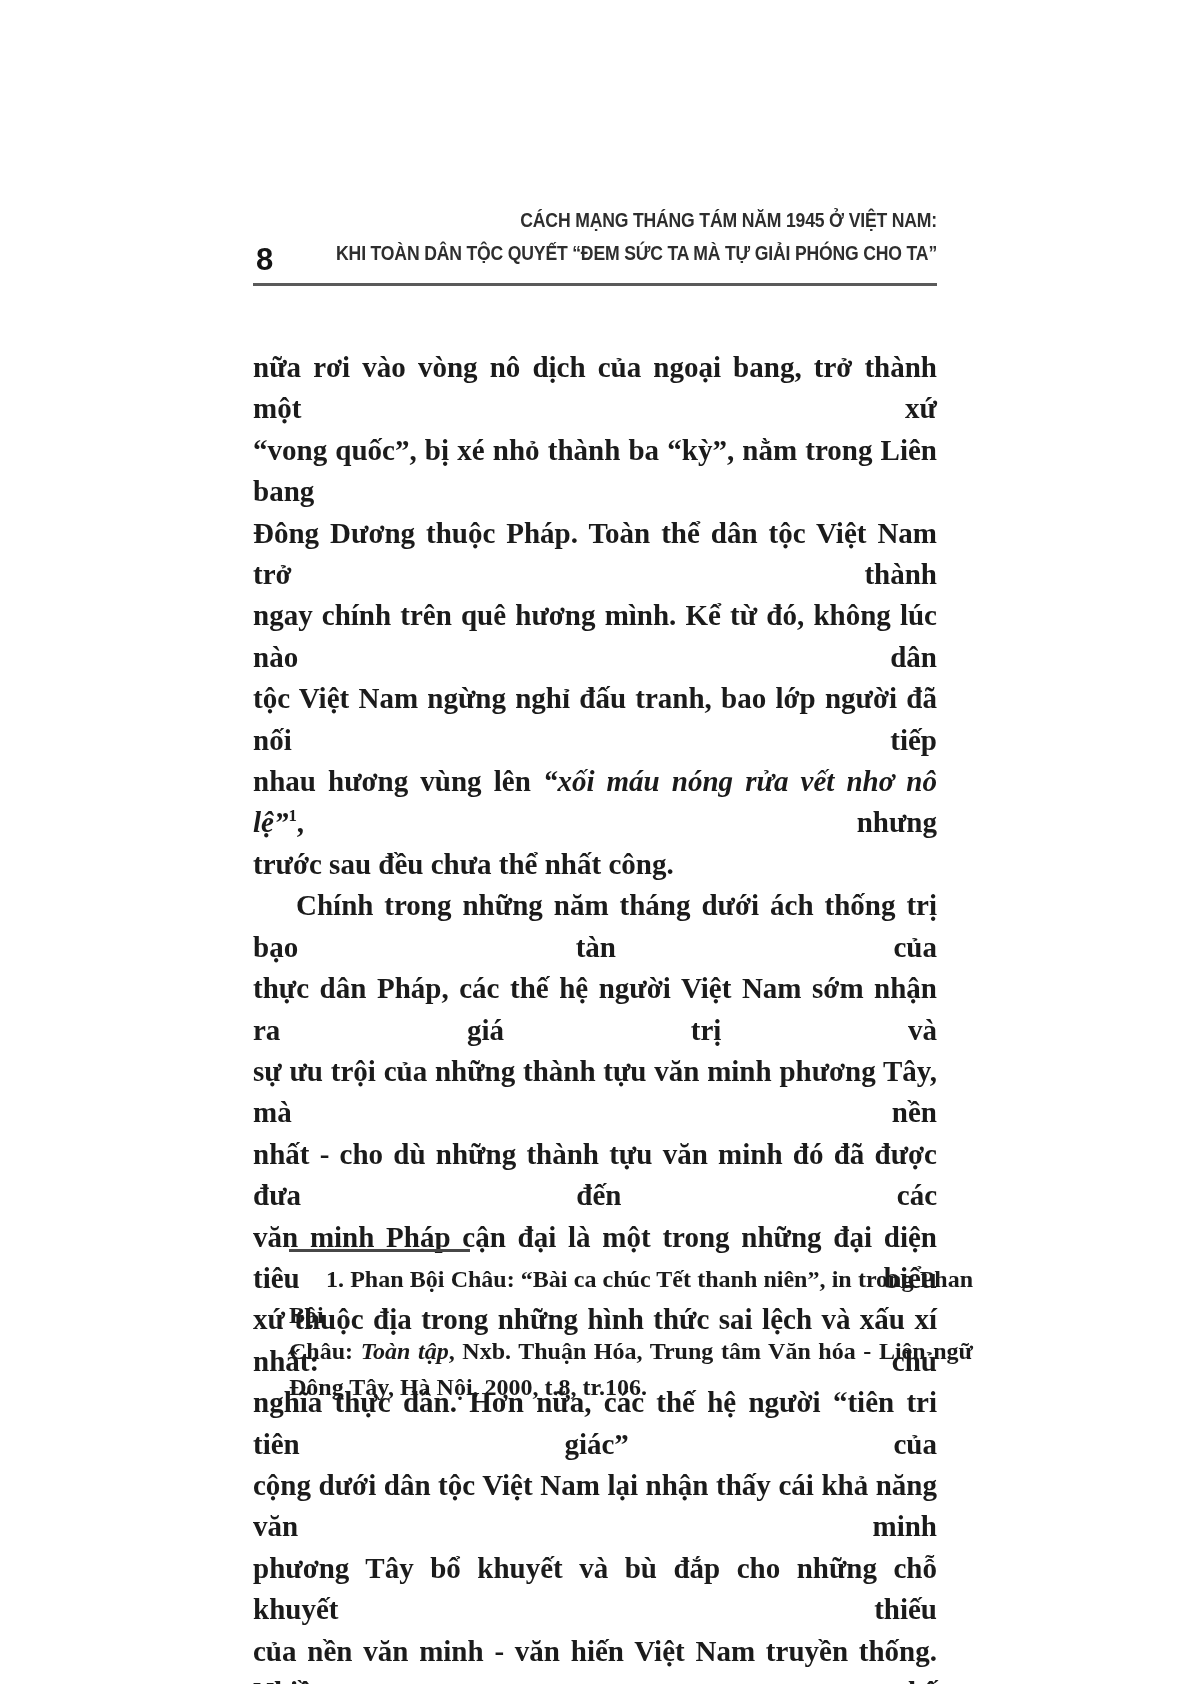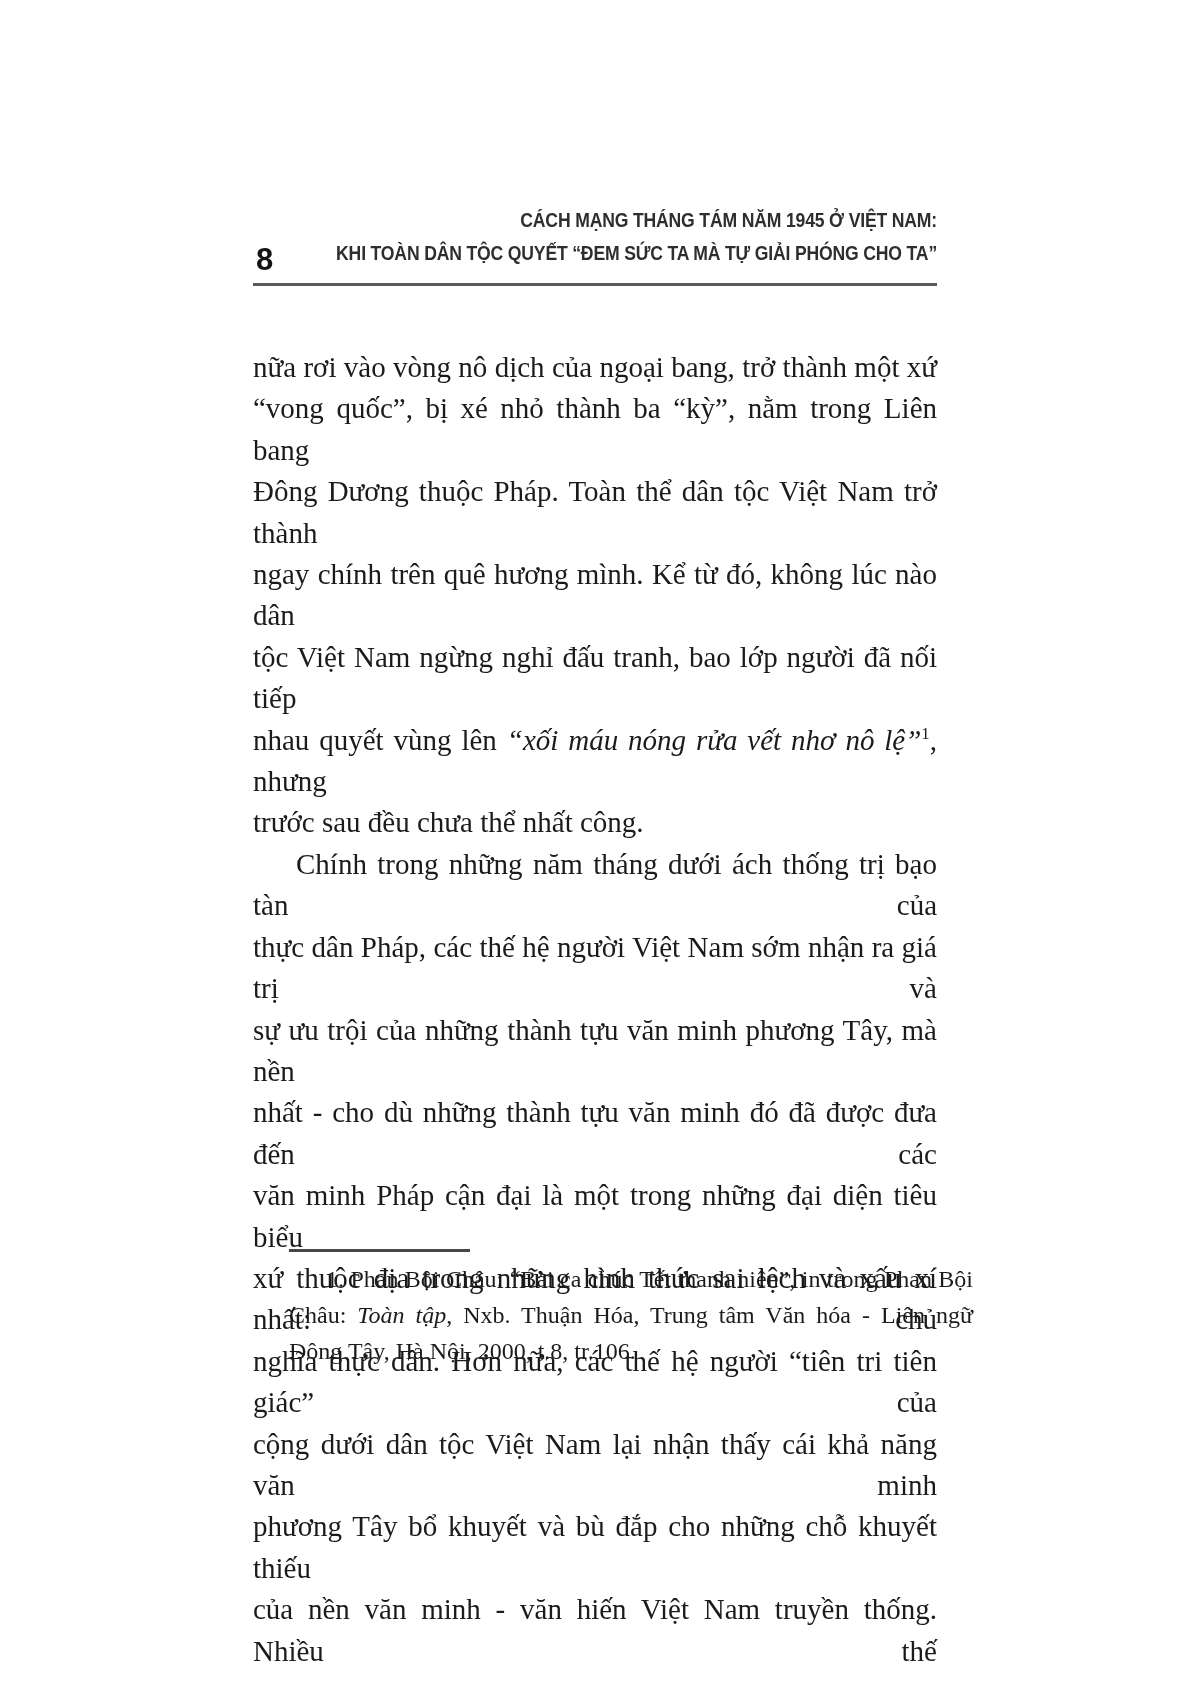--- a/index.html
+++ b/index.html
@@ -26,21 +26,21 @@
     position:absolute; left:3px; bottom:8px;
     font-family:"Liberation Sans","DejaVu Sans",sans-serif;
     font-weight:700; font-size:31px; color:#141414; line-height:1;
   }
 
   
   .page-body {
     position:absolute; left:253px; top:347px; width:684px;
     font-size:29px; line-height:41.4px;
   }
-  .text-line { text-align:justify; text-align-last:justify; white-space:normal; }
+  .text-line { text-align:justify; text-align-last:justify; white-space:normal;font-weight:bold; }
   .text-line.final { text-align-last:left; }
   .text-line.indented { text-indent:43px; }
   .italic { font-style:italic; }
   sup { font-size:0.58em; vertical-align:super; line-height:0; }
 
   
   .footnote-area { position:absolute; left:253px; top:1249px; width:684px;margin-left:36px; }
   .footnote-rule { width:181px; border-top:3px solid #474747; margin:0 0 9px 0; }
   .footnote-text { font-size:24px; line-height:36px; }
   .footnote-text .text-line.indented { text-indent:37px; }
@@ -58,21 +58,21 @@
     </div>
   </header>
 
   <main class="page-body">
     <div>
         <div class="text-line"><span>nữa rơi vào vòng nô dịch của ngoại bang, trở thành một xứ</span></div>
         <div class="text-line"><span>“vong quốc”, bị xé nhỏ thành ba “kỳ”, nằm trong Liên bang</span></div>
         <div class="text-line"><span>Đông Dương thuộc Pháp. Toàn thể dân tộc Việt Nam trở thành</span></div>
         <div class="text-line"><span>ngay chính trên quê hương mình. Kể từ đó, không lúc nào dân</span></div>
         <div class="text-line"><span>tộc Việt Nam ngừng nghỉ đấu tranh, bao lớp người đã nối tiếp</span></div>
-        <div class="text-line"><span>nhau quyết vùng lên </span><span class="italic">“xối máu nóng rửa vết nhơ nô lệ”</span><sup>1</sup><span>, nhưng</span></div>
+        <div class="text-line"><span>nhau hương vùng lên </span><span class="italic">“xối máu nóng rửa vết nhơ nô lệ”</span><sup>1</sup><span>, nhưng</span></div>
         <div class="text-line final"><span>trước sau đều chưa thể nhất công.</span></div>
       </div>
     <div>
         <div class="text-line indented"><span>Chính trong những năm tháng dưới ách thống trị bạo tàn của</span></div>
         <div class="text-line"><span>thực dân Pháp, các thế hệ người Việt Nam sớm nhận ra giá trị và</span></div>
         <div class="text-line"><span>sự ưu trội của những thành tựu văn minh phương Tây, mà nền</span></div>
         <div class="text-line"><span>nhất - cho dù những thành tựu văn minh đó đã được đưa đến các</span></div>
         <div class="text-line"><span>văn minh Pháp cận đại là một trong những đại diện tiêu biểu</span></div>
         <div class="text-line"><span>xứ thuộc địa trong những hình thức sai lệch và xấu xí nhất: chủ</span></div>
         <div class="text-line"><span>nghĩa thực dân. Hơn nữa, các thế hệ người “tiên tri tiên giác” của</span></div>

